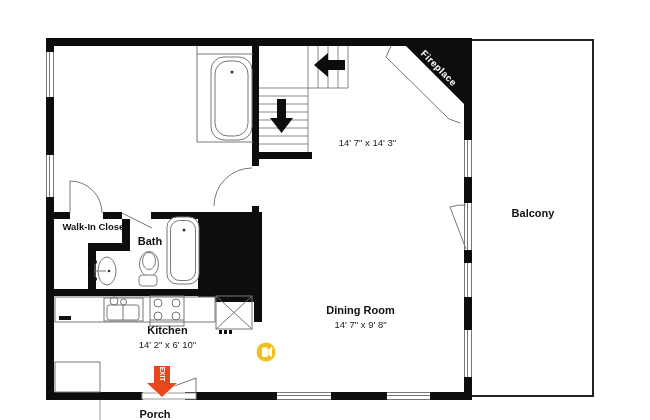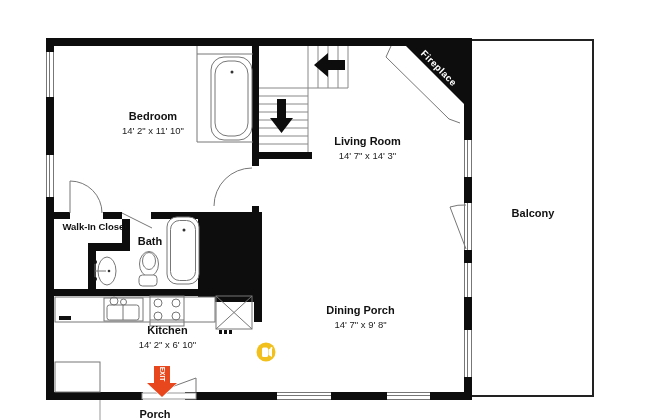--- a/index.html
+++ b/index.html
@@ -149,32 +149,27 @@
     </g>
 
     <g>
       <circle cx="266" cy="352" r="9.5" fill="#f2c01d"></circle>
       <rect x="262" y="347.5" width="6" height="9.5" rx="1.5" fill="#fff"></rect>
       <polygon points="268.5,349.5 272,347.5 272,357 268.5,355" fill="#fff"></polygon>
       <circle cx="271.5" cy="348" r="1" fill="#fff"></circle>
     </g>
   </svg>
 
-  <div class="room" style="left:88px;top:110px;width:130px">
-    <span class="rn">Bedroom</span>
-    <span class="rd">14' 2" x 11' 10"</span>
-  </div>
 
   <div class="room" style="left:305px;top:135px;width:125px">
-    <span class="rn">Living Room</span>
     <span class="rd">14' 7" x 14' 3"</span>
   </div>
 
   <div class="room" style="left:298px;top:304px;width:125px">
-    <span class="rn">Dining Porch</span>
+    <span class="rn">Dining Room</span>
     <span class="rd">14' 7" x 9' 8"</span>
   </div>
 
   <div class="room" style="left:105px;top:324px;width:125px">
     <span class="rn">Kitchen</span>
     <span class="rd">14' 2" x 6' 10"</span>
   </div>
 
   <div class="room" style="left:120px;top:235px;width:60px">
     <span class="rn">Bath</span>

